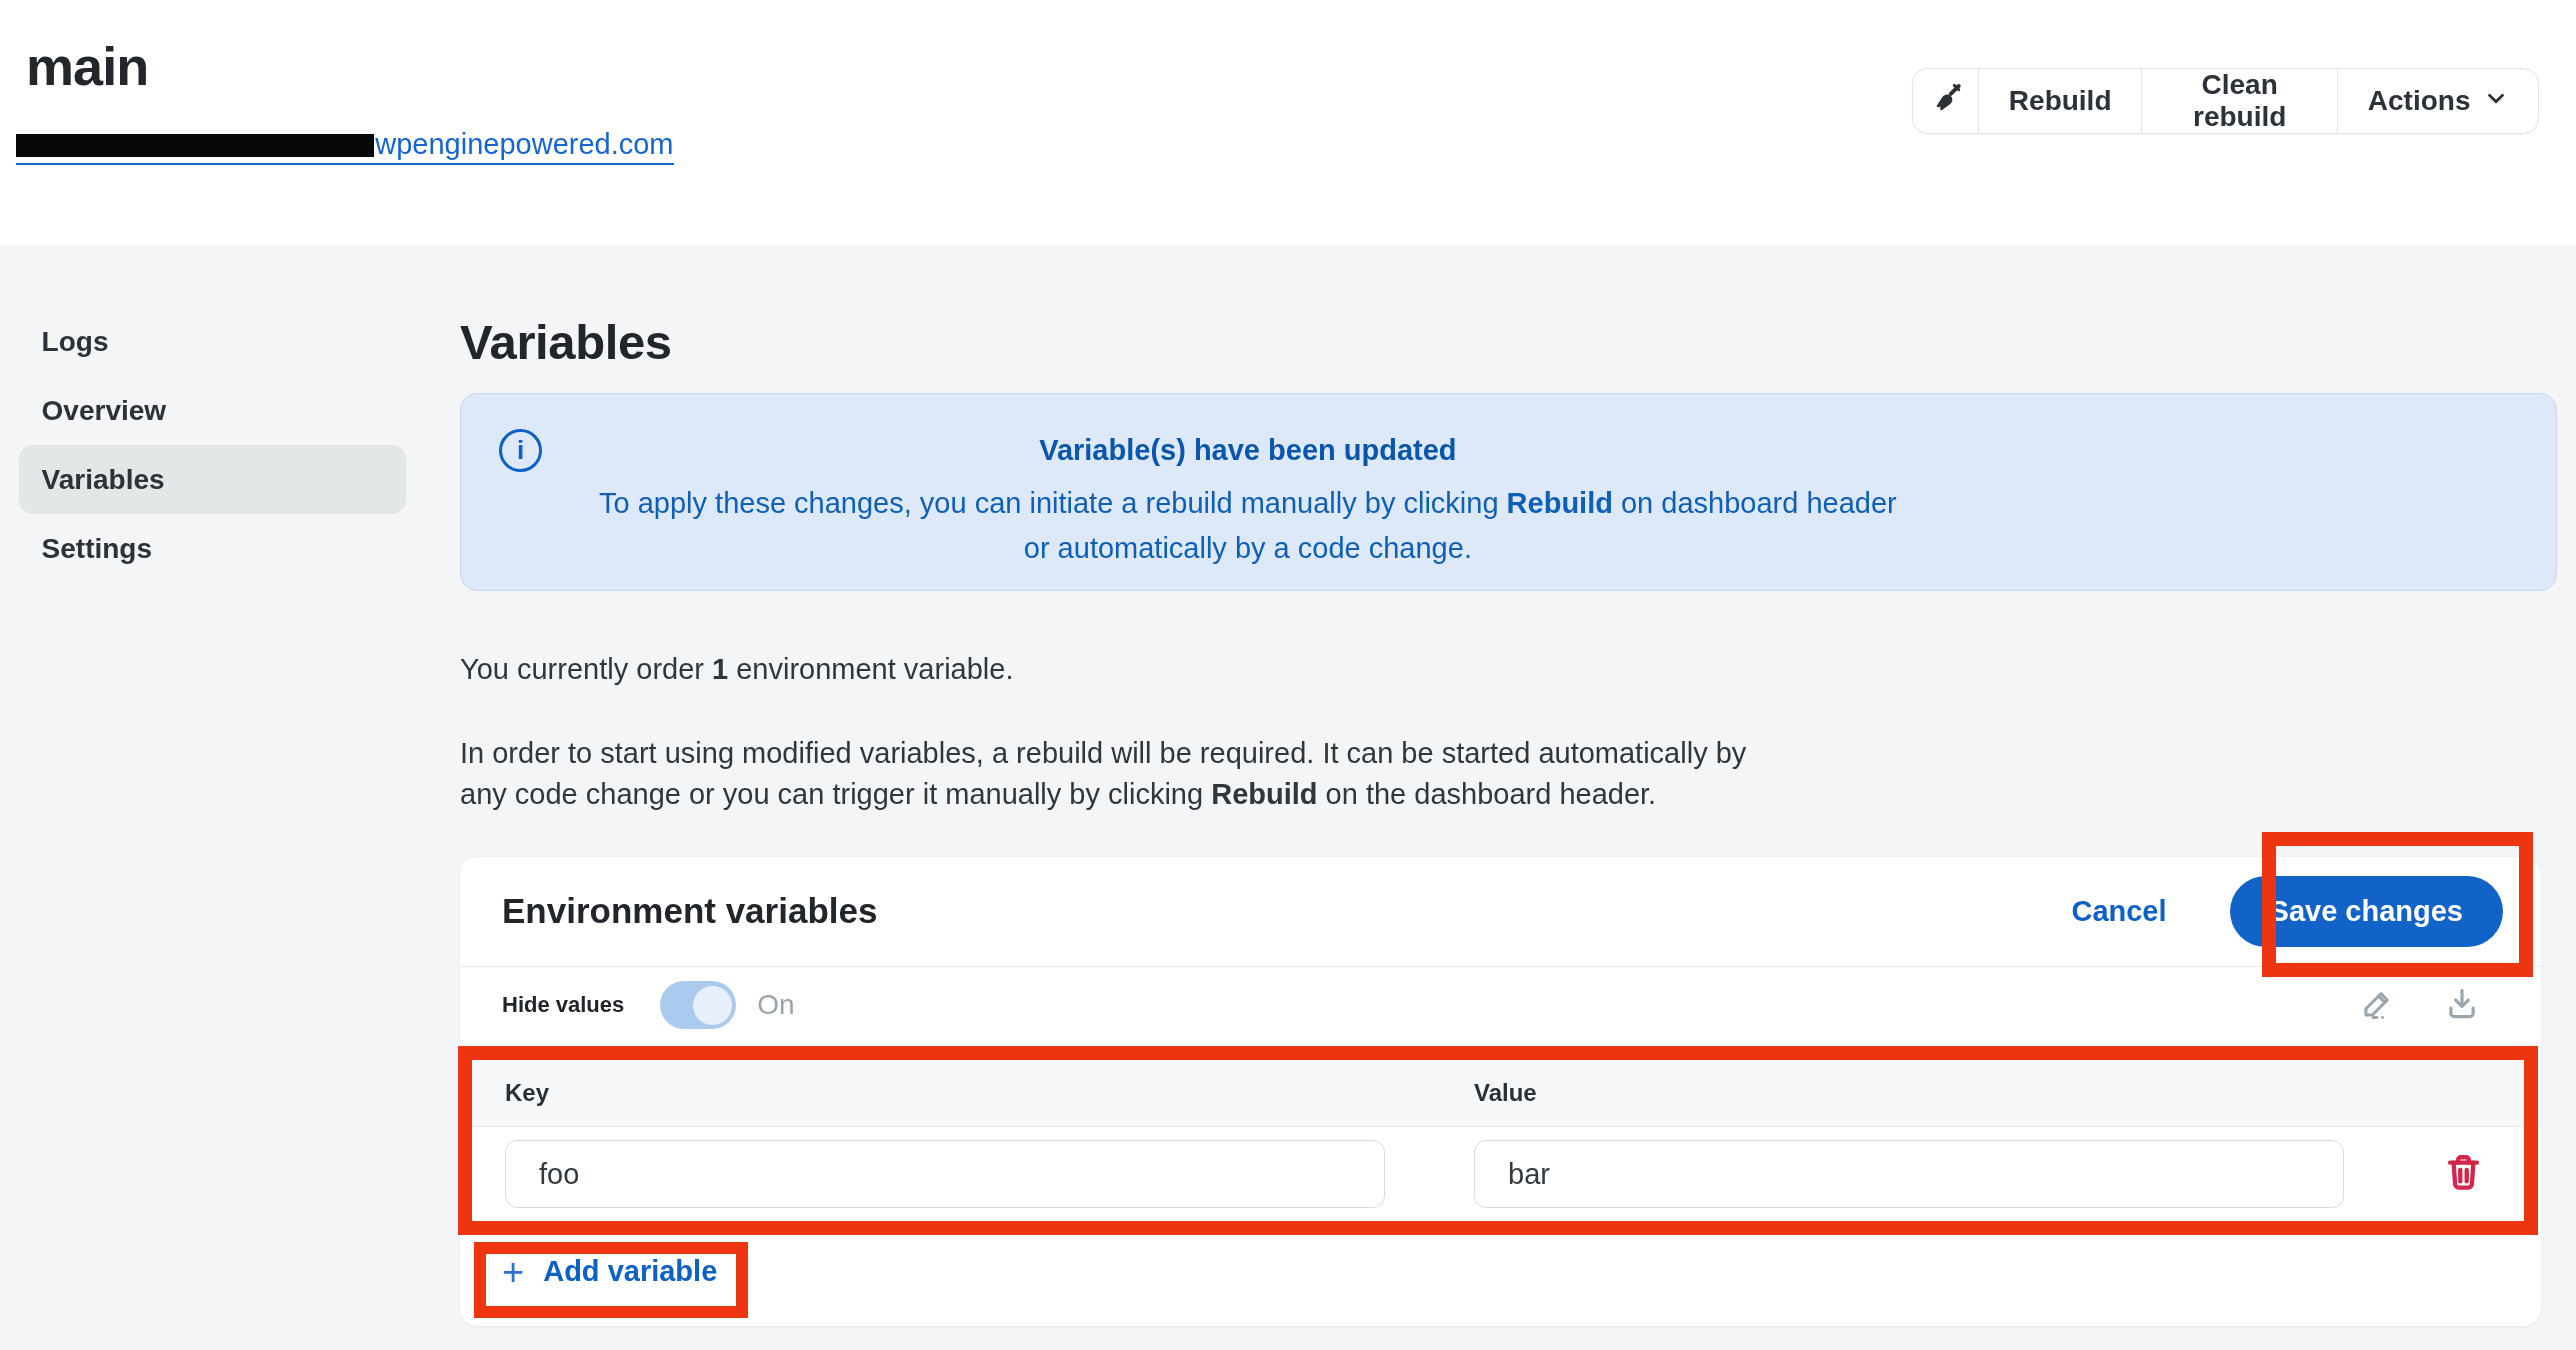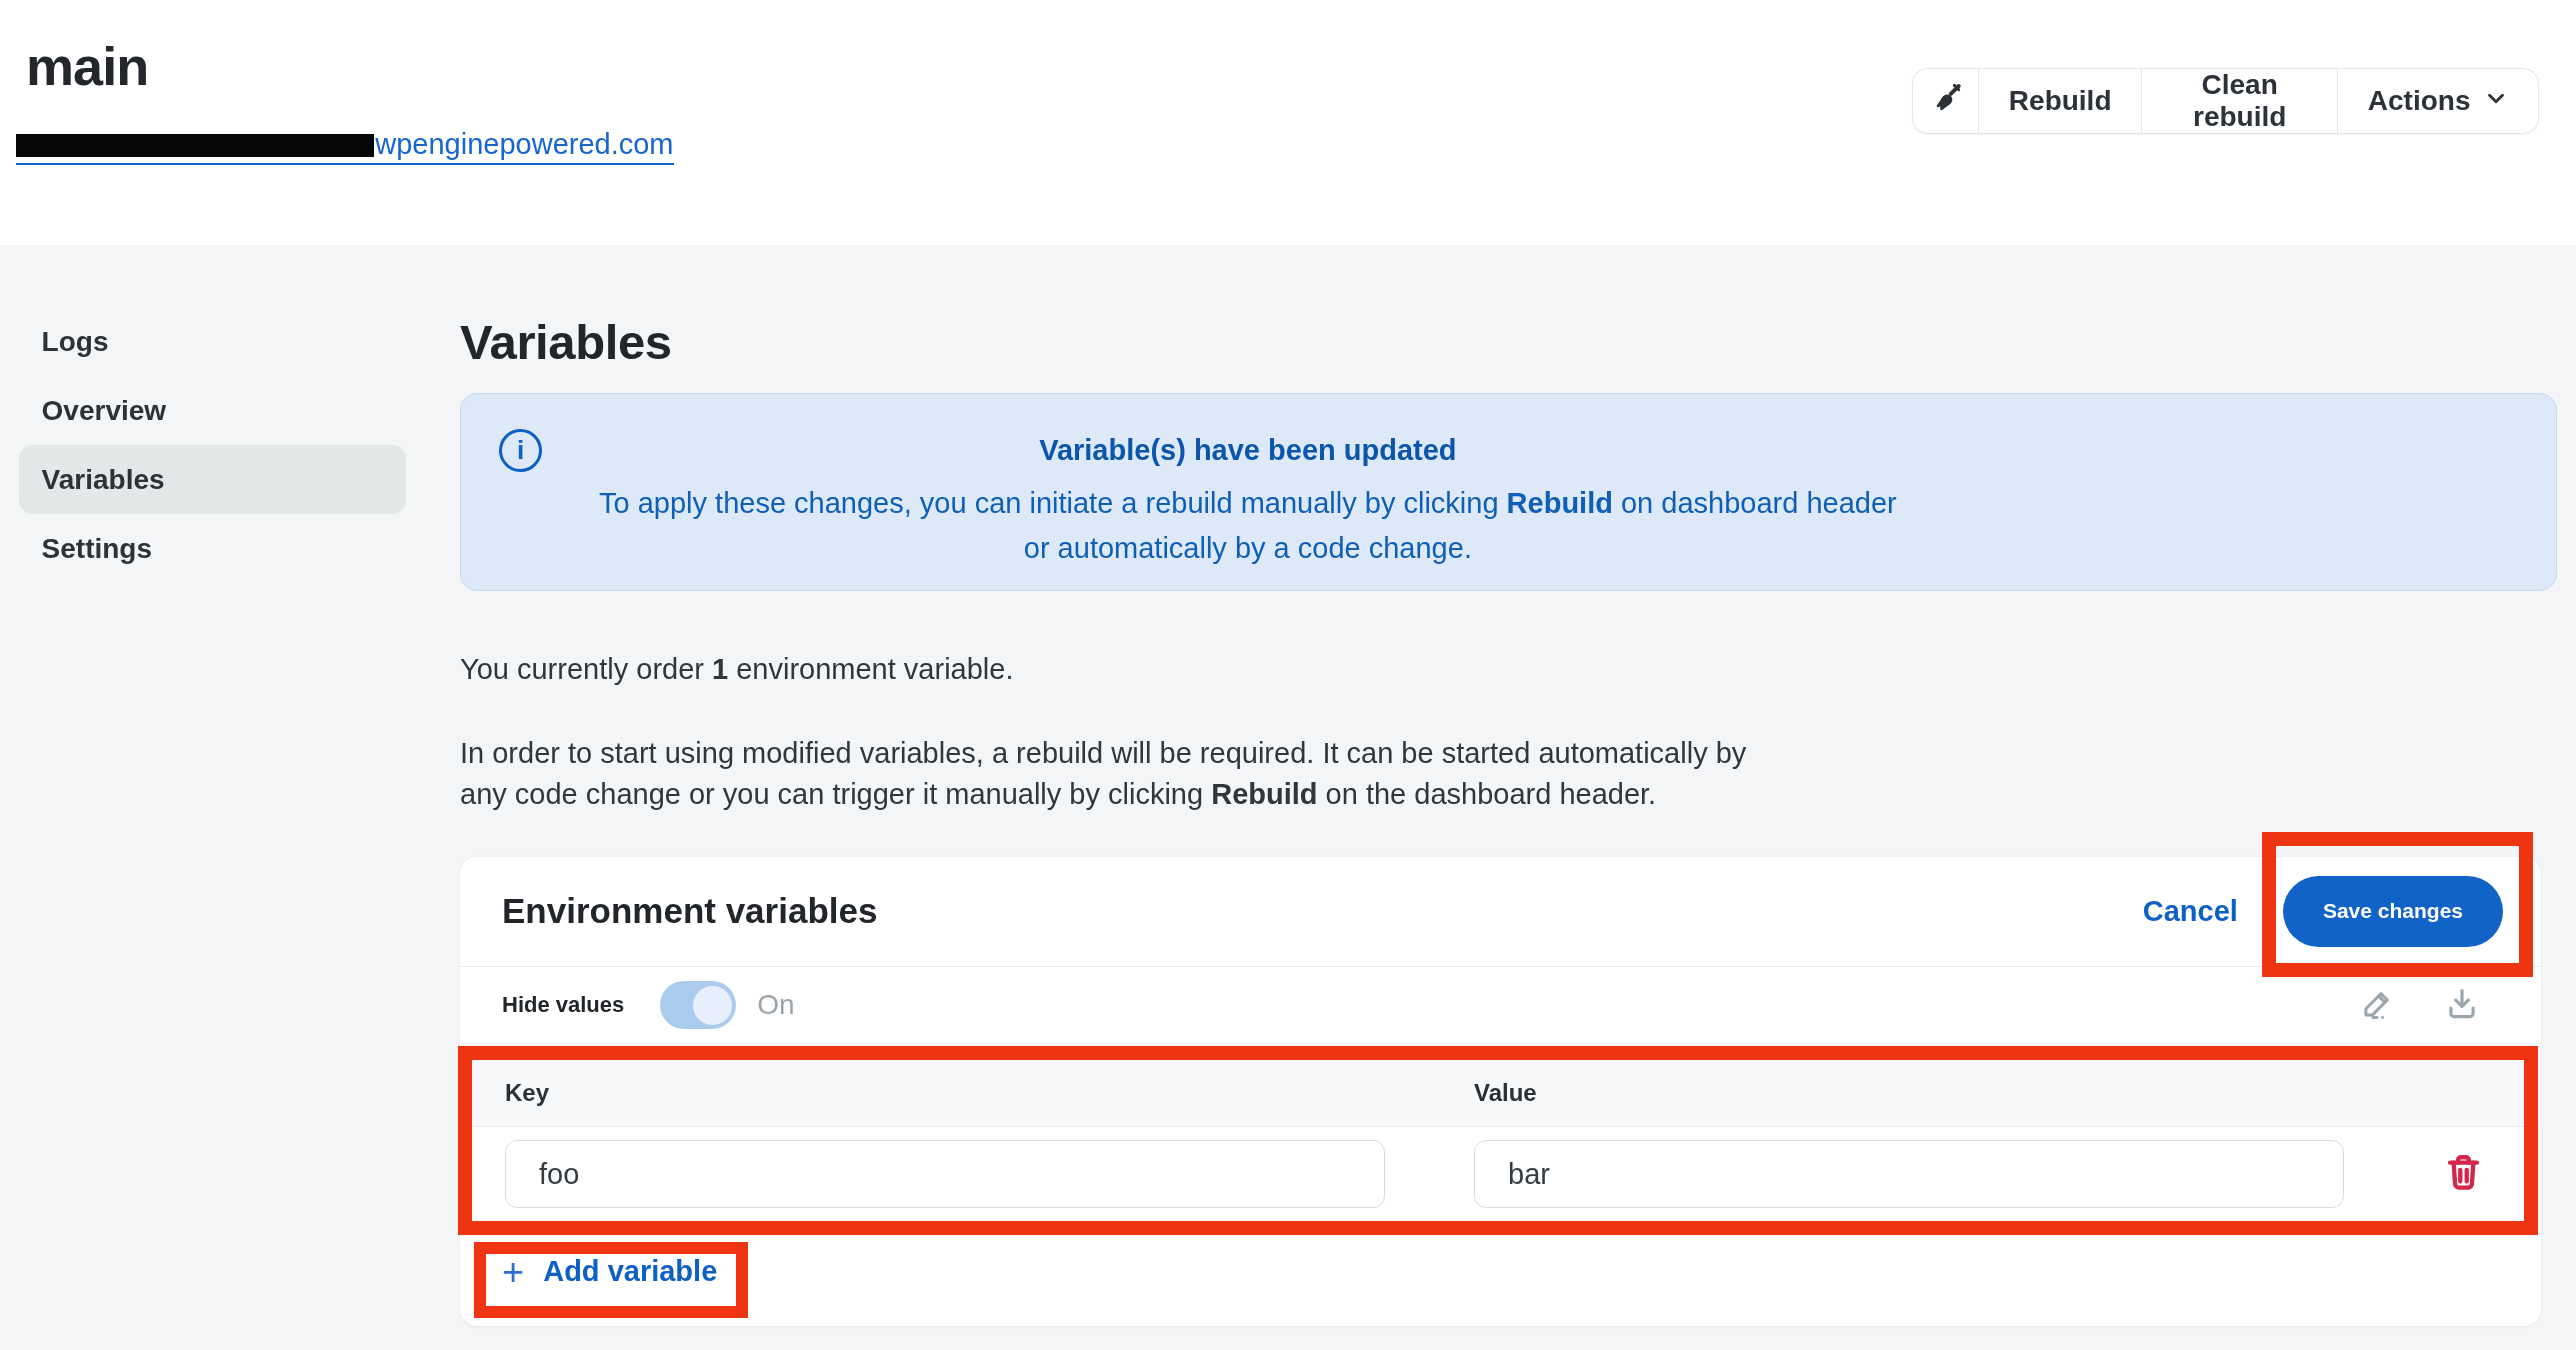--- a/index.html
+++ b/index.html
@@ -53,24 +53,24 @@
   .summary { margin-top:62px; font-size:29px; color:#2f363c; }
   .summary strong { font-weight:700; }
   .note { margin-top:47px; font-size:29px; color:#2f363c; line-height:41px; }
   .note strong { font-weight:700; }
 
   
   .card { margin-top:42px; width:2081px; height:469px; background:#ffffff; border-radius:17.4px;
           box-shadow:0 0.9px 2.6px rgba(20,30,40,.06); overflow:hidden; }
   .card-head { height:109px; display:flex; align-items:center; padding:0 38px 0 42px; }
   .card-title { font-size:35px; font-weight:700; color:#22262a; }
-  .card-actions { margin-left:auto; display:flex; align-items:center; gap:45px; }
+  .card-actions { margin-left:auto; display:flex; align-items:center; gap:63px; }
   .cancel-link { font-size:29px; font-weight:700; color:#0d60c6; text-decoration:none; cursor:pointer; }
   .save-btn { height:71px; padding:0 40px; border:none; border-radius:36px; background:#1263c8; color:#ffffff;
-              font-family:inherit; font-size:21px; font-weight:700; cursor:pointer; }
+              font-family:inherit; font-size:29px; font-weight:700; cursor:pointer; }
   .head-divider { height:1.7px; background:#e9ebec; }
 
   .hide-row { height:76px; display:flex; align-items:center; padding:0 60px 0 42px; }
   .hide-label { font-size:22px; font-weight:700; color:#22262a; }
   .toggle { margin-left:36px; position:relative; width:76px; height:48px; border-radius:24px; background:#abcbee; cursor:pointer; }
   .toggle .knob { position:absolute; right:4.3px; top:4.3px; width:39px; height:39px; border-radius:50%; background:#e7effc; }
   .toggle-state { margin-left:21px; font-size:28px; color:#9aa3a9; }
   .row-icons { margin-left:auto; display:flex; align-items:center; gap:47px; }
   .icon-btn { background:none; border:none; cursor:pointer; display:flex; align-items:center; }
 

